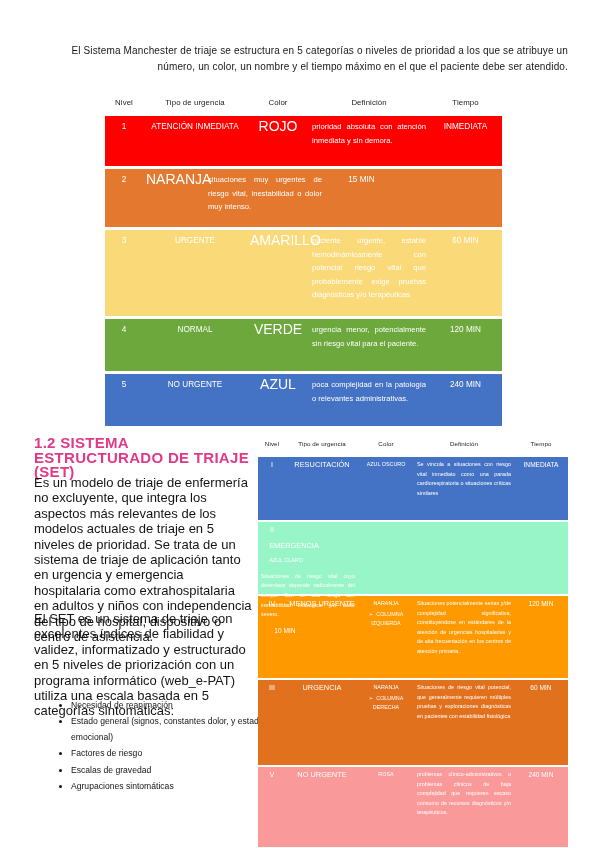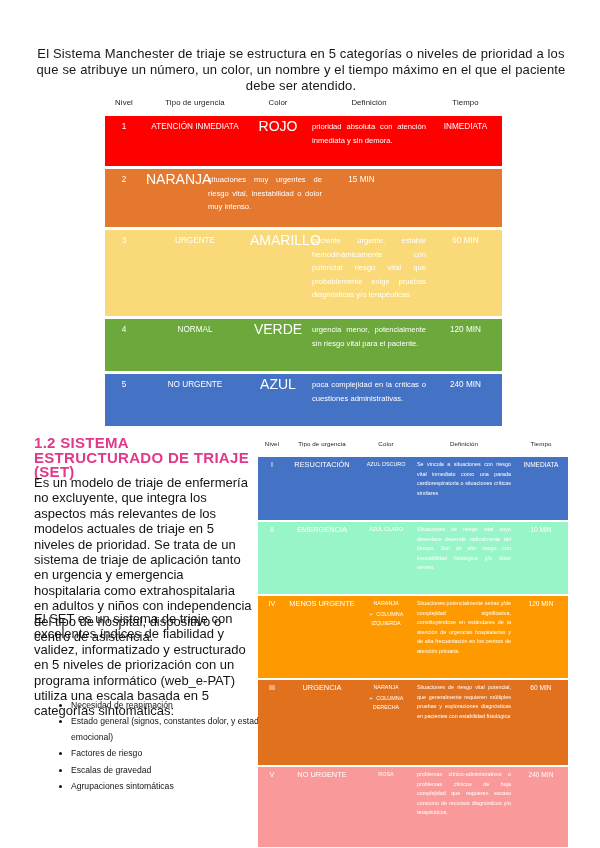--- a/index.html
+++ b/index.html
@@ -6,22 +6,22 @@
   body{
     width:600px;height:848px;position:relative;overflow:hidden;
     font-family:"Liberation Sans","DejaVu Sans",sans-serif;
     color:#1a1a1a;
   }
   .page{position:absolute;inset:0;background:#fff;}
 
   
   .intro{
     position:absolute;left:34px;top:33px;width:534px;
-    font-size:13px;line-height:16px;color:#181818;
-    text-align:center;letter-spacing:.15px;
+    font-size:10px;line-height:16px;color:#181818;
+    text-align:right;letter-spacing:.15px;
   }
 
   
   .tbl{position:absolute;margin-top:20px;}
   .thead{display:flex;font-size:7.8px;color:#1b1b1b;letter-spacing:.1px;}
   .thead > div{text-align:center;}
   .trow{display:flex;color:#ffffff;}
   .trow > div{padding:4px 3px 5px 3px;box-sizing:border-box;}
   .c-nivel{text-align:center;}
   .c-tipo{text-align:center;}
@@ -60,21 +60,21 @@
   #table2 .thead .c-tiempo{width:54px;}
   #table2 .trow{margin-bottom:2px;font-size:5.4px;line-height:9.6px;}
   #table2 .trow > div{padding:3px 3px 3px 3px;}
   #table2 .trow .c-nivel {width:28px;font-size:7.2px;}
   #table2 .trow .c-tipo  {width:72px;font-size:7.4px;}
   #table2 .trow .c-color {width:56px;font-size:5.4px;}
   #table2 .trow .c-def   {width:100px;}
   #table2 .trow .c-tiempo{width:54px;font-size:6.6px;}
 
   #t2r1{background:#4472C4;height:63px;}
-  #t2r2{background:#98F5C8;height:72px;}
+  #t2r2{background:#98F5C8;height:72px;flex-direction:column;}
   #t2r3{background:#E2711D;height:85px;}
   #t2r4{background:#FF9900;height:82px;}
   #t2r5{background:#FA9999;height:80px;}
 
   .sub{display:block;margin-top:1px;}
   .sub-line{display:block;text-align:center;}
   .sub-line .chev{margin-right:3px;}
 
   
   .heading{
@@ -140,21 +140,21 @@
       <div class="c-tipo">NORMAL</div>
       <div class="c-color">VERDE</div>
       <div class="c-def">urgencia menor, potencialmente sin riesgo vital para el paciente.</div>
       <div class="c-tiempo">120 MIN</div>
     </div>
 
     <div class="trow" id="t1r5" style="background: rgb(68, 114, 196);">
       <div class="c-nivel">5</div>
       <div class="c-tipo">NO URGENTE</div>
       <div class="c-color">AZUL</div>
-      <div class="c-def">poca complejidad en la críticas o cuestiones administrativas.</div>
+      <div class="c-def">poca complejidad en la patología o relevantes administrativas.</div>
       <div class="c-tiempo">240 MIN</div>
     </div>
   </div>
 
   <h2 class="heading" style="color: rgb(224, 57, 138);">1.2 SISTEMA ESTRUCTURADO DE TRIAJE (SET)</h2>
   <p class="para" id="para1">Es un modelo de triaje de enfermería no excluyente, que integra los aspectos más relevantes de los modelos actuales de triaje en 5 niveles de prioridad. Se trata de un sistema de triaje de aplicación tanto en urgencia y emergencia hospitalaria como extrahospitalaria en adultos y niños con independencia del tipo de hospital, dispositivo o centro de asistencia.</p>
   <p class="para" id="para2">El SET es un sistema de triaje con excelentes índices de fiabilidad y validez, informatizado y estructurado en 5 niveles de priorización con un programa informático (web_e-PAT) utiliza una escala basada en 5 categorías sintomáticas:</p>
   <ul class="bullets">
     <li>Necesidad de reanimación</li>
     <li>Estado general (signos, constantes dolor, y estado emocional)</li>

